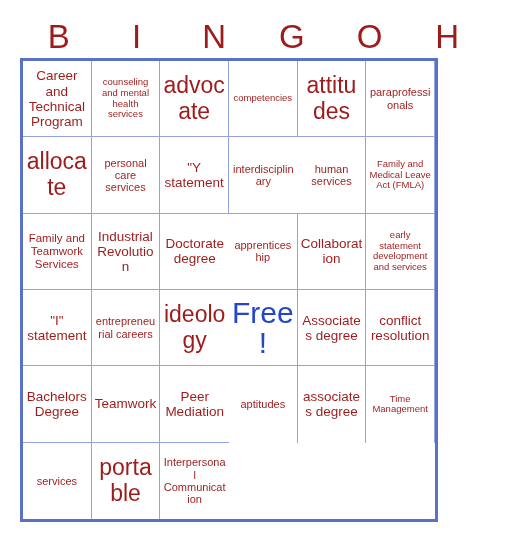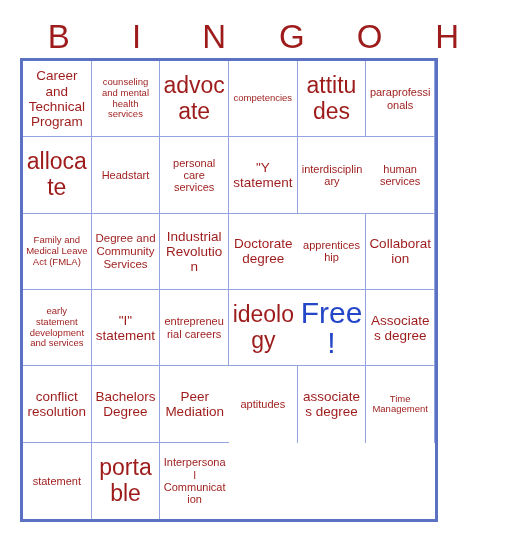--- a/index.html
+++ b/index.html
@@ -126,39 +126,36 @@
       <div class="cell">
         <span class="cell-text fs-xl">attitudes</span>
       </div>
       <div class="cell">
         <span class="cell-text fs-xxs">paraprofessionals</span>
       </div>
       <div class="cell">
         <span class="cell-text fs-xl">allocate</span>
       </div>
       <div class="cell">
-        <span class="cell-text fs-lg">Headstart</span>
-      </div>
-      <div class="cell">
         <span class="cell-text fs-lg">personal care services</span>
       </div>
       <div class="cell">
         <span class="cell-text fs-md">"Y statement</span>
       </div>
       <div class="cell col-last">
         <span class="cell-text fs-xxs">interdisciplinary</span>
       </div>
       <div class="cell">
         <span class="cell-text fs-lg">human services</span>
       </div>
       <div class="cell">
         <span class="cell-text fs-xs">Family and Medical Leave Act (FMLA)</span>
       </div>
       <div class="cell">
-        <span class="cell-text fs-sm">Degree and Community Services</span>
+        <span class="cell-text fs-sm">Family and Teamwork Services</span>
       </div>
       <div class="cell">
         <span class="cell-text fs-md">Industrial Revolution</span>
       </div>
       <div class="cell col-last">
         <span class="cell-text fs-md">Doctorate degree</span>
       </div>
       <div class="cell">
         <span class="cell-text fs-xxs">apprenticeship</span>
       </div>
@@ -182,34 +179,37 @@
       </div>
       <div class="cell">
         <span class="cell-text fs-md">Associates degree</span>
       </div>
       <div class="cell">
         <span class="cell-text fs-md">conflict resolution</span>
       </div>
       <div class="cell">
         <span class="cell-text fs-md">Bachelors Degree</span>
       </div>
+      <div class="cell">
+        <span class="cell-text fs-md">Teamwork</span>
+      </div>
       <div class="cell col-last">
         <span class="cell-text fs-md">Peer Mediation</span>
       </div>
       <div class="cell row-last">
         <span class="cell-text fs-lg">aptitudes</span>
       </div>
       <div class="cell row-last">
         <span class="cell-text fs-md">associates degree</span>
       </div>
       <div class="cell row-last">
         <span class="cell-text fs-xs">Time Management</span>
       </div>
       <div class="cell row-last">
-        <span class="cell-text fs-lg">statement</span>
+        <span class="cell-text fs-lg">services</span>
       </div>
       <div class="cell row-last">
         <span class="cell-text fs-xl">portable</span>
       </div>
       <div class="cell col-last row-last">
         <span class="cell-text fs-xxs">Interpersonal Communication</span>
       </div>
     </div>
 
 </div>

